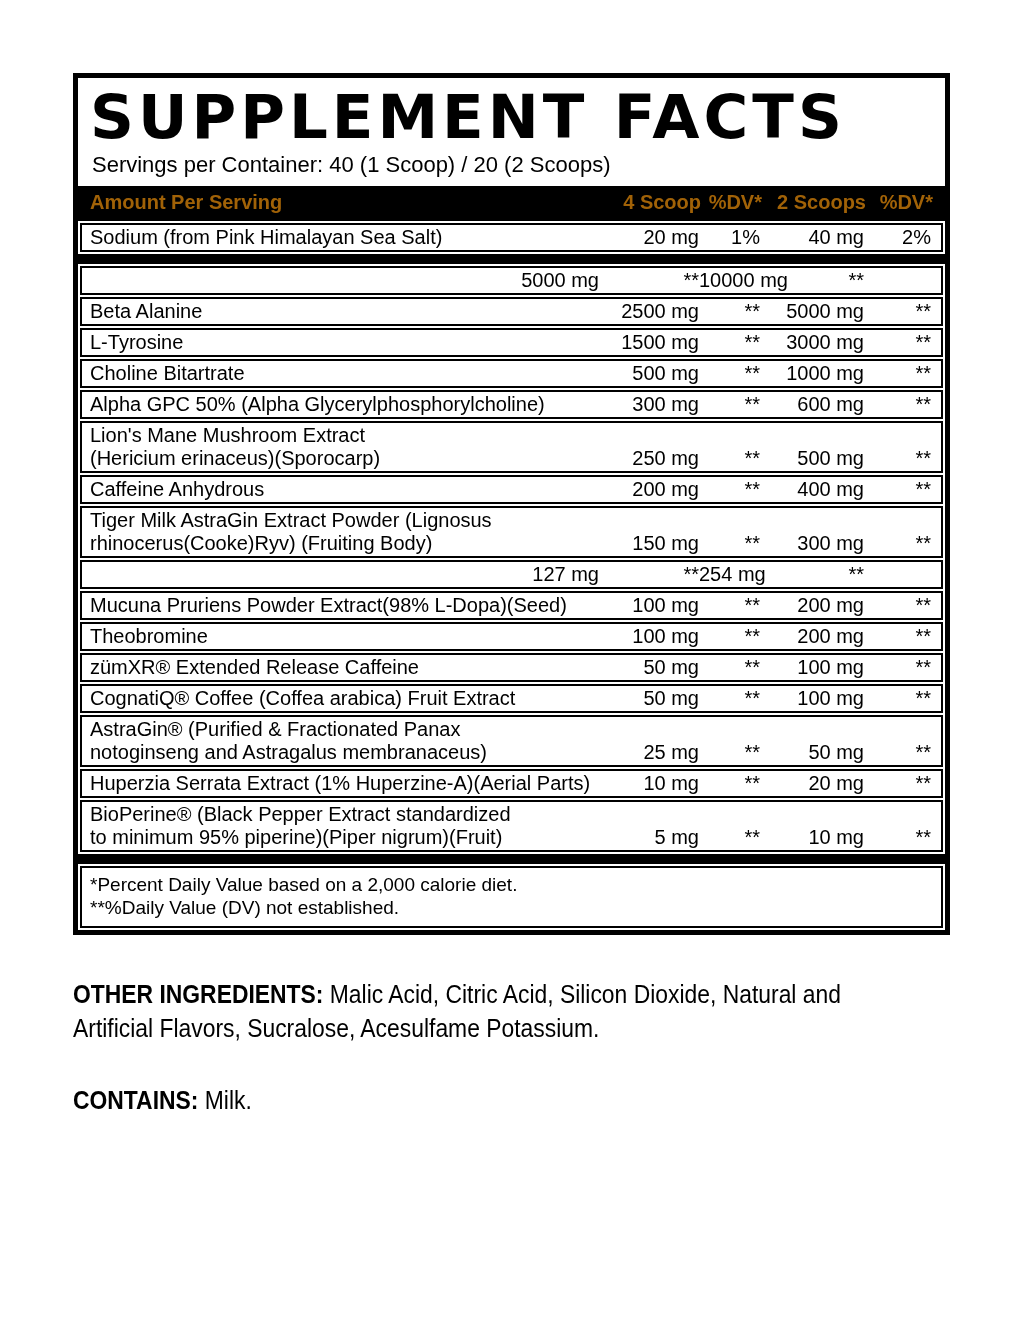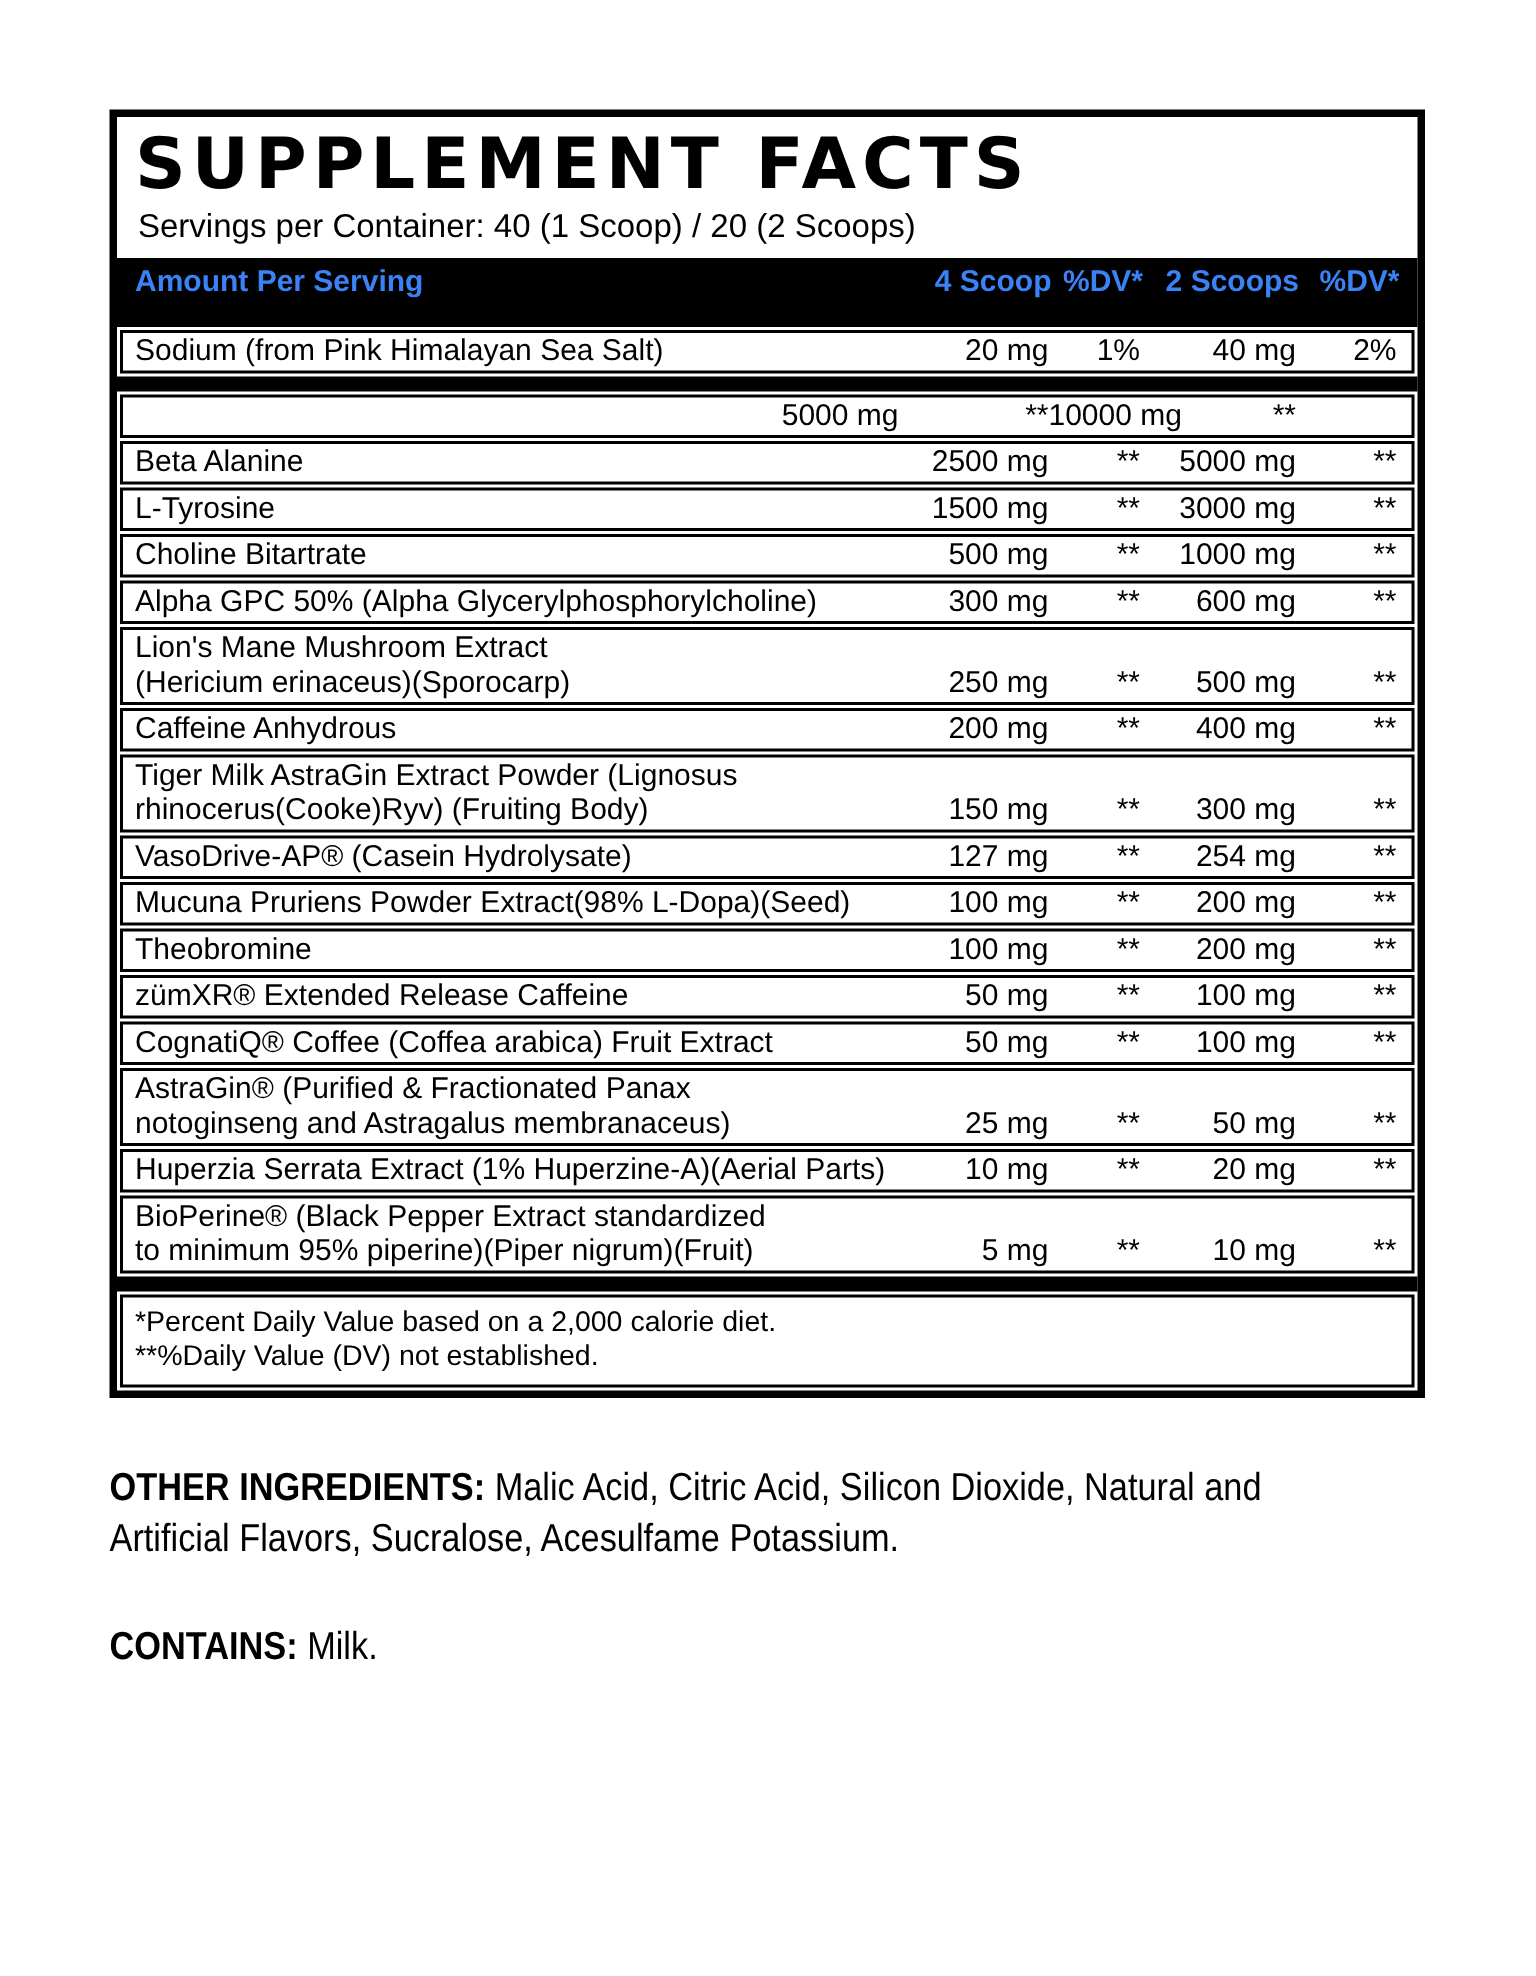--- a/index.html
+++ b/index.html
@@ -12,41 +12,41 @@
   .facts-box{
     box-sizing:border-box;
     width:877px;
     margin:73px 0 0 73px;
     border:5px solid #000;
     background:#fff;
   }
   .title{
     font-family:"DejaVu Sans",sans-serif;
     font-weight:bold;
-    font-size:47px;
+    font-size:61px;
     letter-spacing:4px;
     line-height:1.0;
     margin:8px 8px 4px 12px;
     white-space:nowrap;
     overflow:hidden;
   }
   .serving-line{
     font-size:22px;
     line-height:27px;
     margin-left:14px;
   }
   .grid-cols{
     display:grid;
     grid-template-columns:1fr 100px 61px 104px 67px;
     align-items:end;
   }
   .hdr-bar{
-    background:#000;color:#3b82f6;
+    background:#000;color:#a16207;
     font-weight:bold;font-size:20px;line-height:22px;
-    padding:5px 12px 19px 12px;
+    padding:5px 12px 8px 12px;
     margin-top:8px;
   }
   .trow{
     margin:2px 2px 0 2px;
     border:2px solid #000;
     padding:1px 10px 1px 8px;
     font-size:20px;line-height:23px;
   }
   .trow .name div{white-space:nowrap;}
   .amt,.dv{text-align:right;white-space:nowrap;}
@@ -176,24 +176,20 @@
       <div>Tiger Milk AstraGin Extract Powder (Lignosus</div>
       <div>rhinocerus(Cooke)Ryv) (Fruiting Body)</div>
     </div>
     <span class="amt">150 mg</span>
     <span class="dv">**</span>
     <span class="amt">300 mg</span>
     <span class="dv">**</span>
   </div>
 
   <div class="trow grid-cols">
-    <div class="name">
-      <div>VasoDrive-AP® (Casein Hydrolysate)</div>
-      <div></div>
-    </div>
     <span class="amt">127 mg</span>
     <span class="dv">**</span>
     <span class="amt">254 mg</span>
     <span class="dv">**</span>
   </div>
 
   <div class="trow grid-cols">
     <div class="name">
       <div>Mucuna Pruriens Powder Extract(98% L-Dopa)(Seed)</div>
       <div></div>

